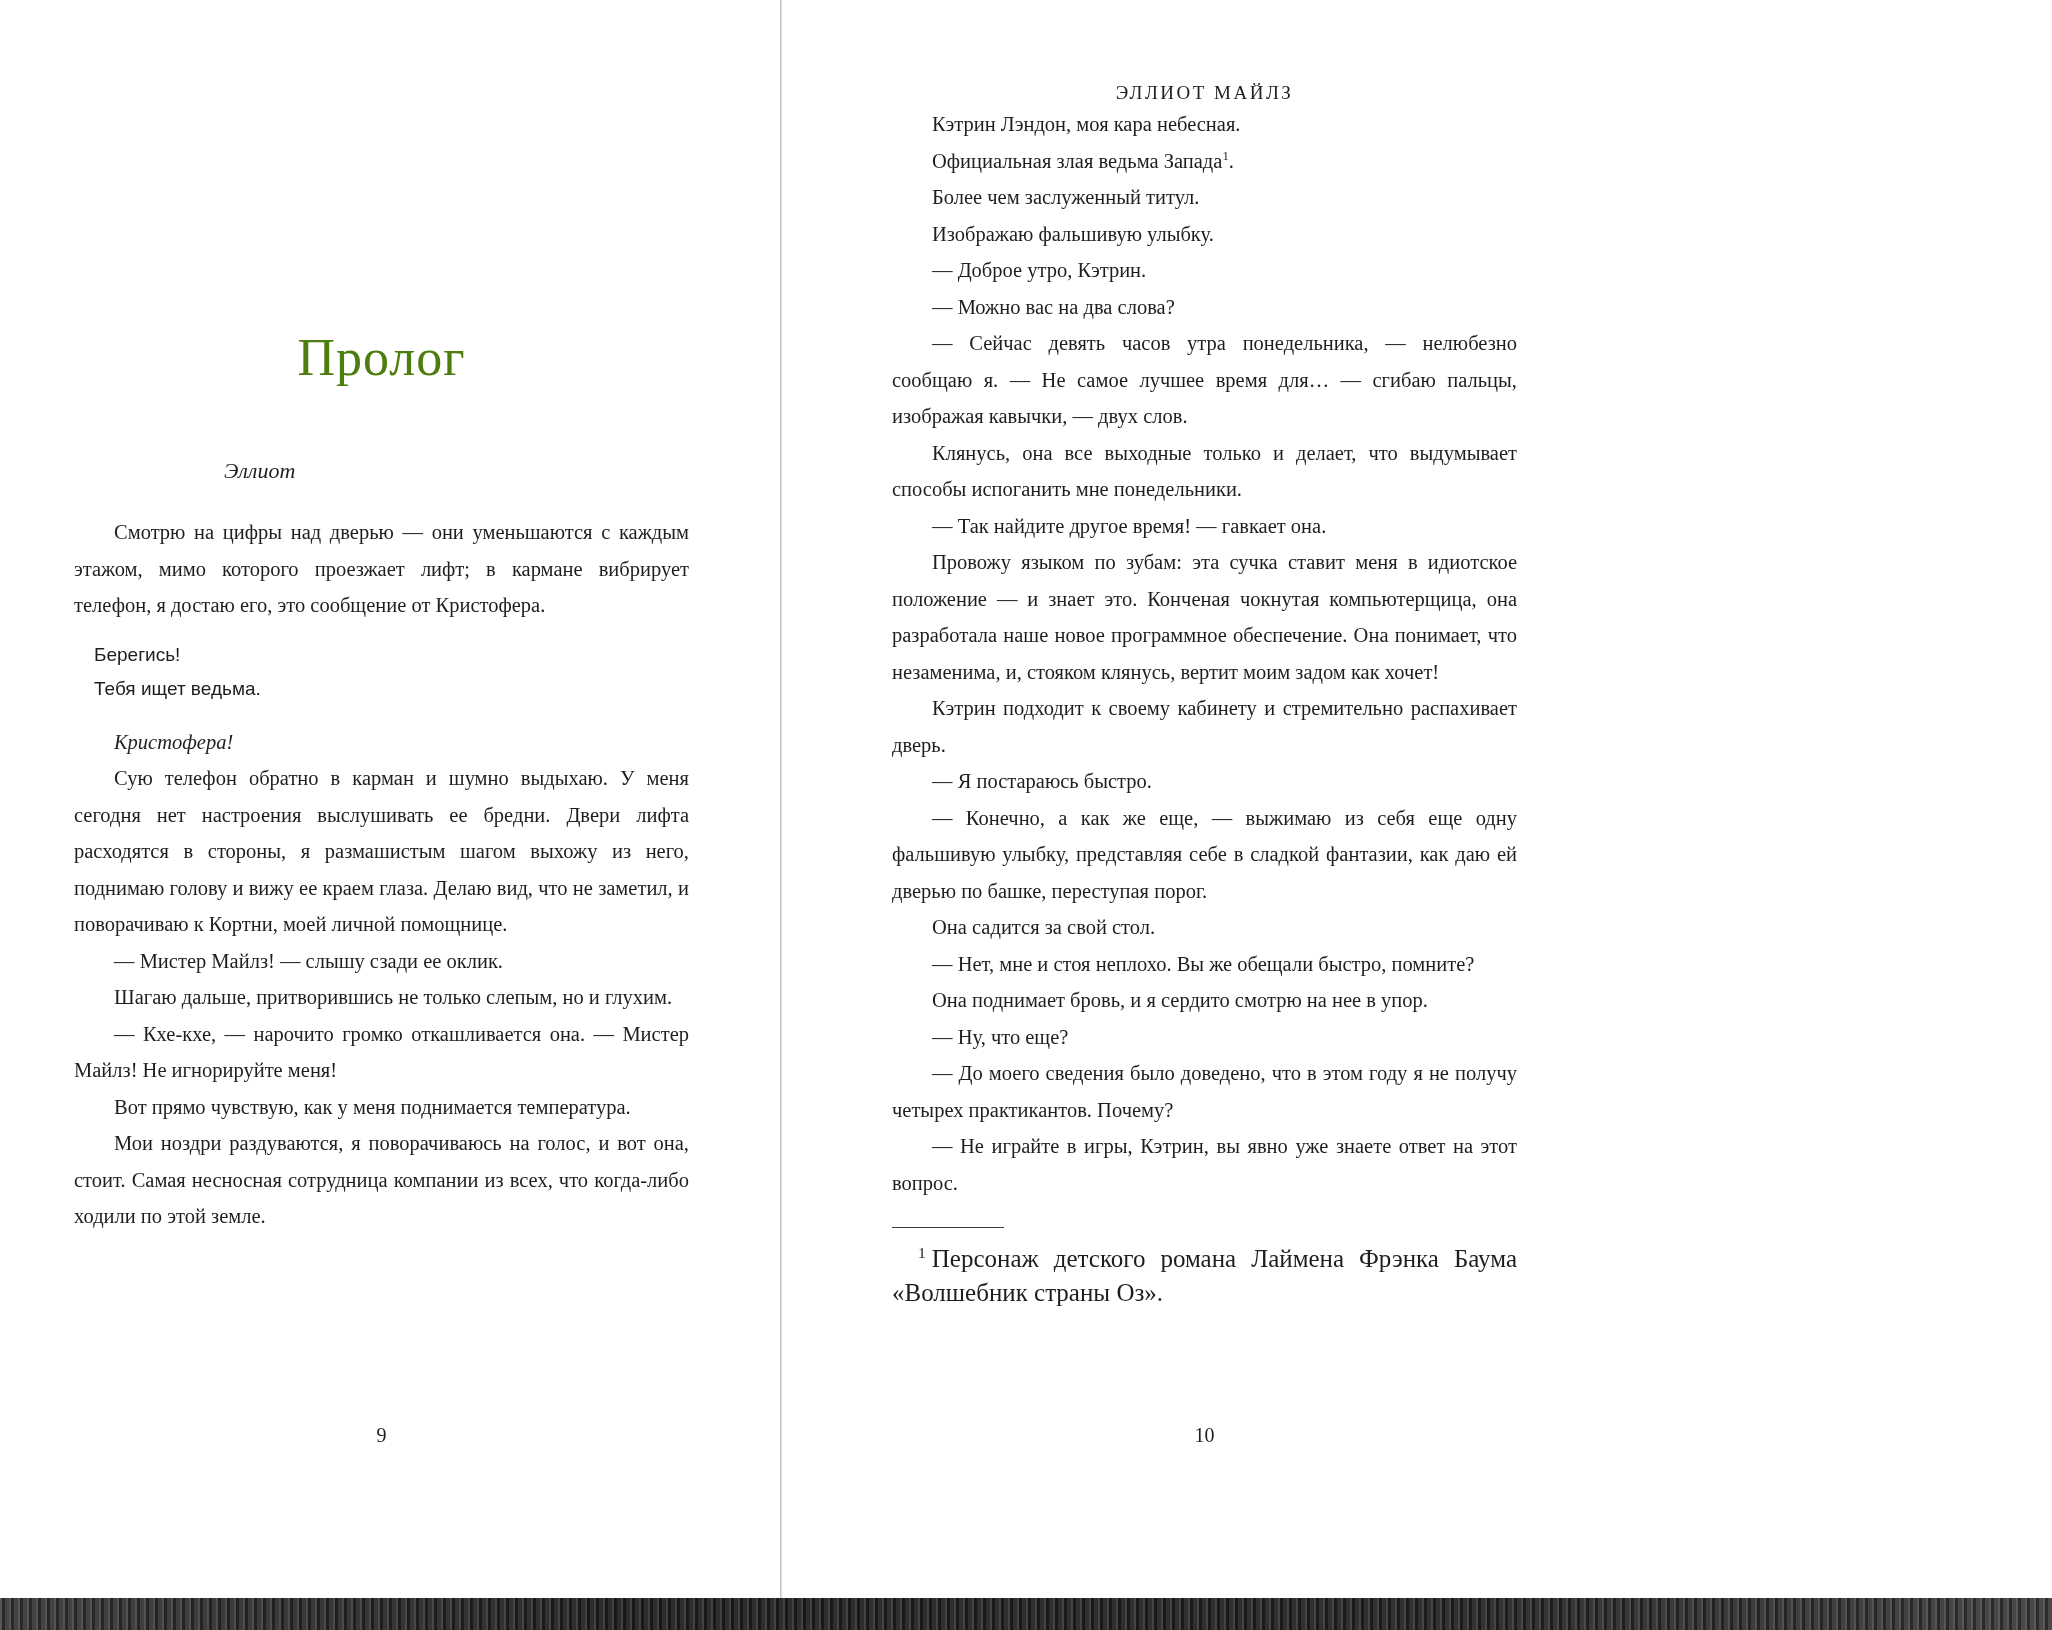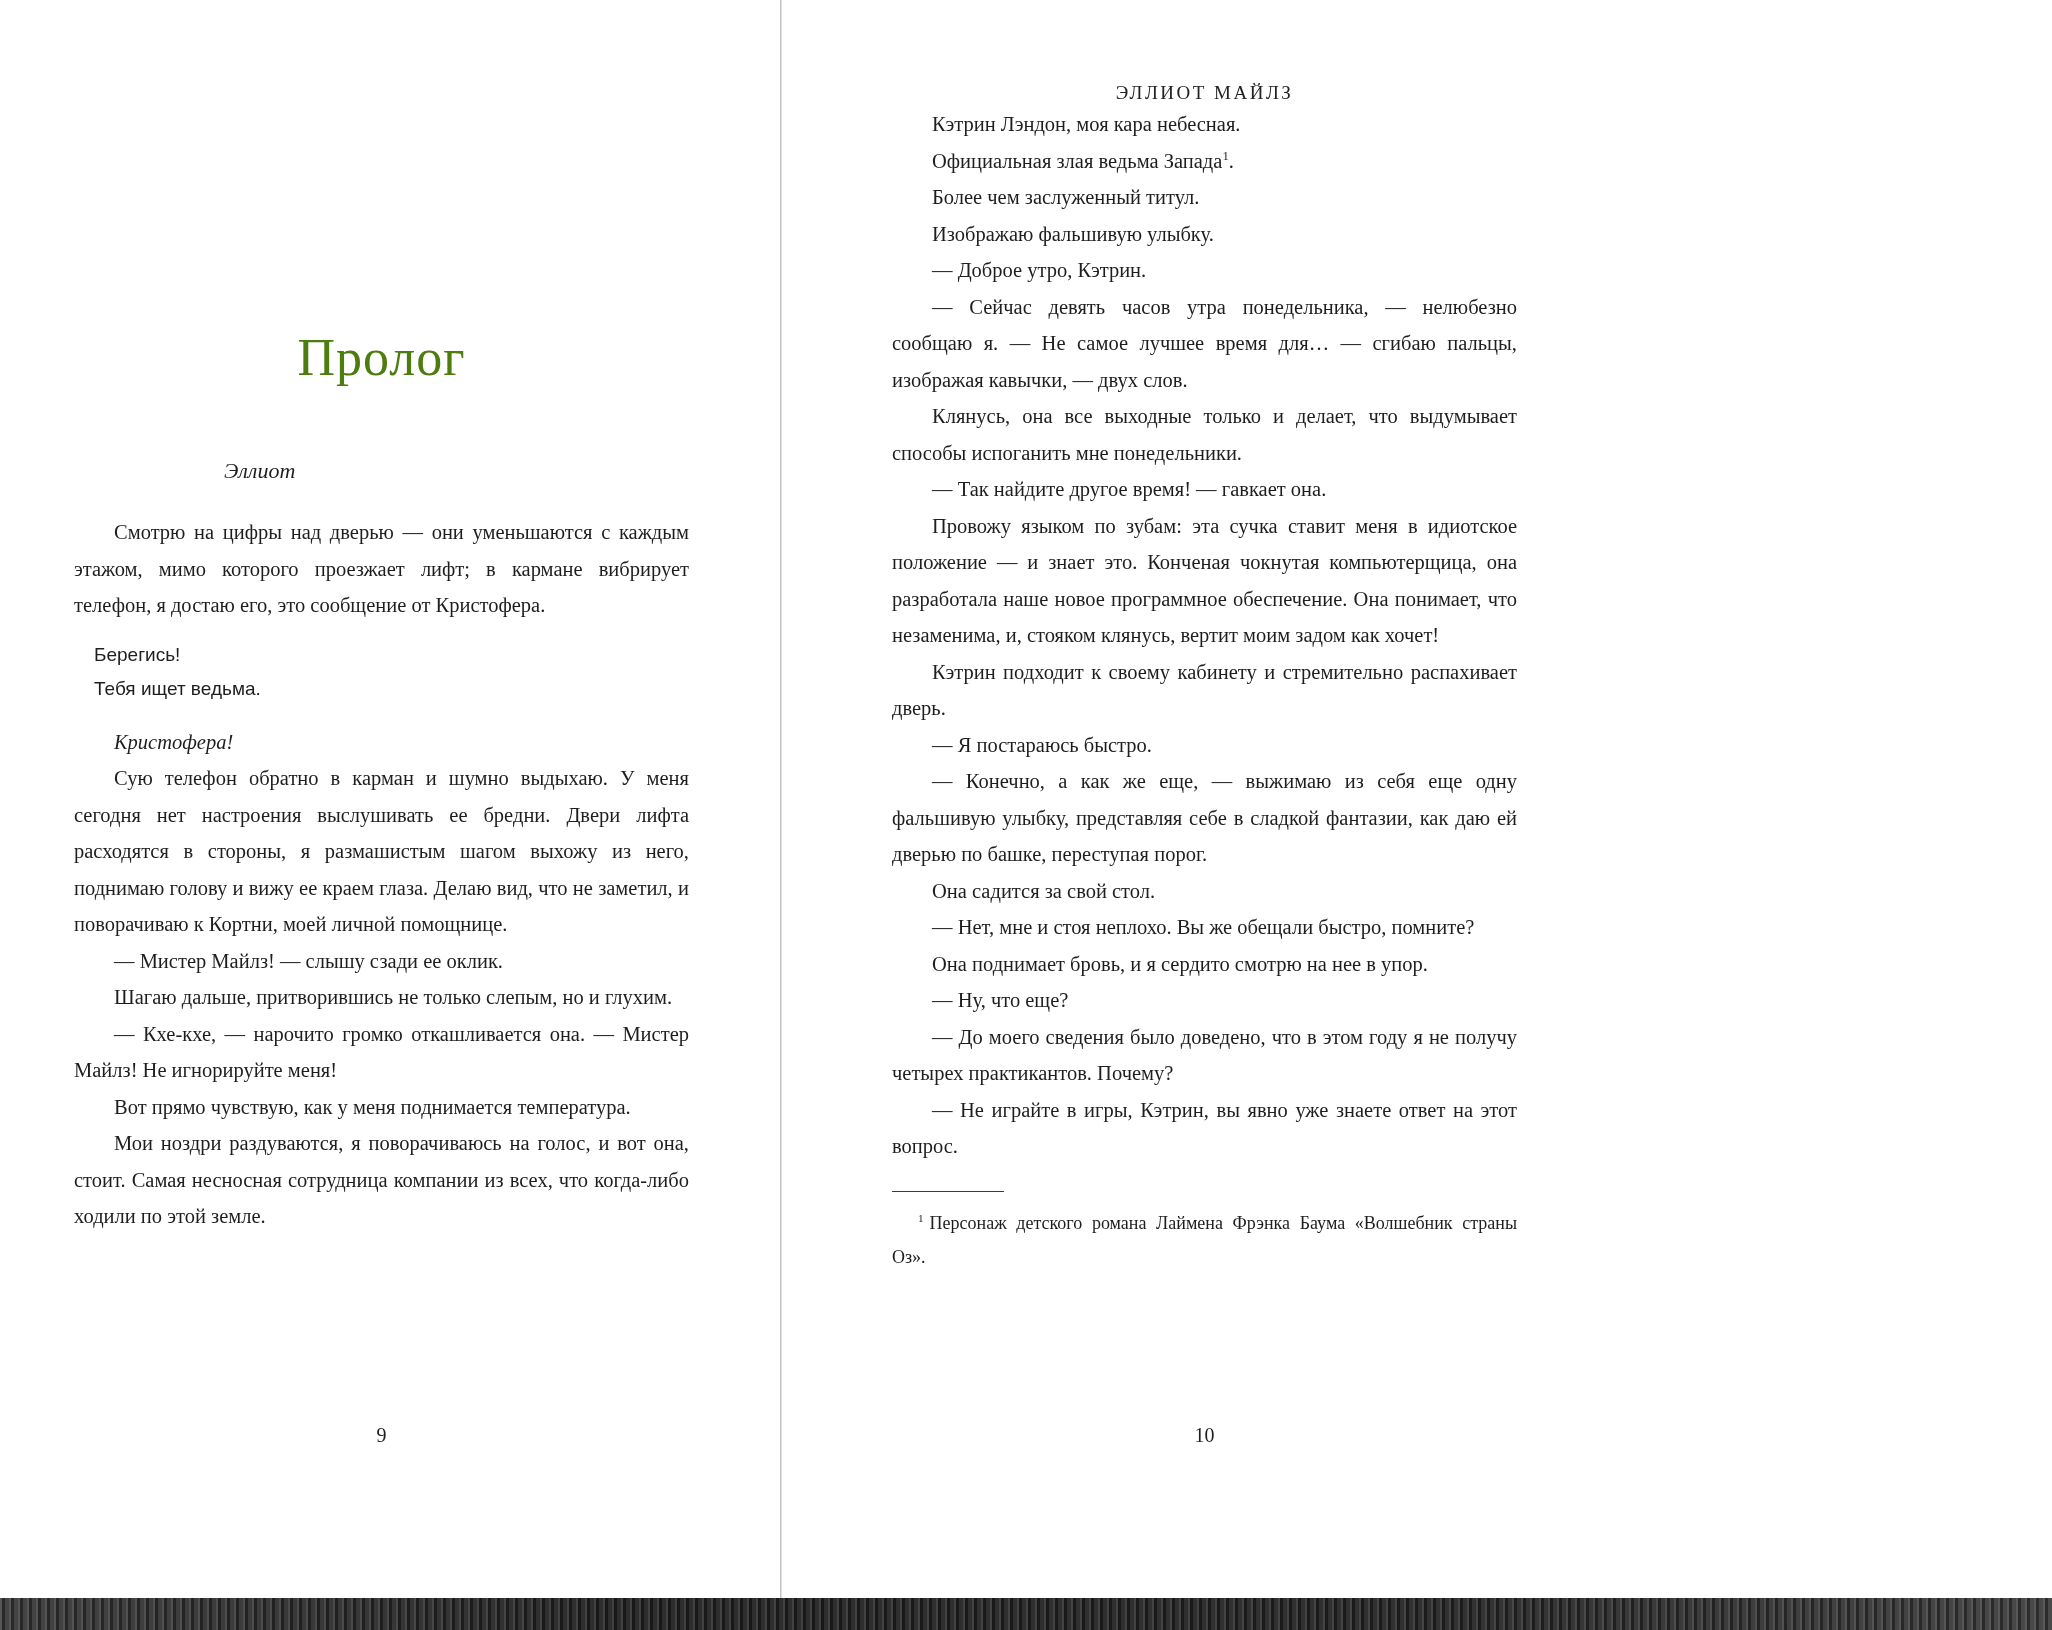--- a/index.html
+++ b/index.html
@@ -89,21 +89,21 @@
     line-height:0;
   }
 
   .footnote { margin-top:26px; }
   .footnote-rule {
     width:112px;
     border-top:1px solid #3a3a3a;
     margin-bottom:14px;
   }
   .footnote-text {
-    font-size:18px;
+    font-size:25px;
     line-height:34px;
     text-align:justify;
     text-indent:26px;
   }
   .footnote-text sup { margin-right:6px; }
 
   .page-number {
     position:absolute;
     top:1424px;
     left:0; right:0;
@@ -140,20 +140,21 @@
   </div>
 
   <div class="page page-right">
     <div class="running-header">ЭЛЛИОТ МАЙЛЗ</div>
 
     <p class="para">Кэтрин Лэндон, моя кара небесная.</p>
     <p class="para"><span>Официальная злая ведьма Запада</span><sup>1</sup><span>.</span></p>
     <p class="para">Более чем заслуженный титул.</p>
     <p class="para">Изображаю фальшивую улыбку.</p>
     <p class="para">— Доброе утро, Кэтрин.</p>
+    <p class="para">— Можно вас на два слова?</p>
     <p class="para">— Сейчас девять часов утра понедельника, — нелюбезно сообщаю я. — Не самое лучшее время для… — сгибаю пальцы, изображая кавычки, — двух слов.</p>
     <p class="para">Клянусь, она все выходные только и делает, что выдумывает способы испоганить мне понедельники.</p>
     <p class="para">— Так найдите другое время! — гавкает она.</p>
     <p class="para">Провожу языком по зубам: эта сучка ставит меня в идиотское положение — и знает это. Конченая чокнутая компьютерщица, она разработала наше новое программное обеспечение. Она понимает, что незаменима, и, стояком клянусь, вертит моим задом как хочет!</p>
     <p class="para">Кэтрин подходит к своему кабинету и стремительно распахивает дверь.</p>
     <p class="para">— Я постараюсь быстро.</p>
     <p class="para">— Конечно, а как же еще, — выжимаю из себя еще одну фальшивую улыбку, представляя себе в сладкой фантазии, как даю ей дверью по башке, переступая порог.</p>
     <p class="para">Она садится за свой стол.</p>
     <p class="para">— Нет, мне и стоя неплохо. Вы же обещали быстро, помните?</p>
     <p class="para">Она поднимает бровь, и я сердито смотрю на нее в упор.</p>

